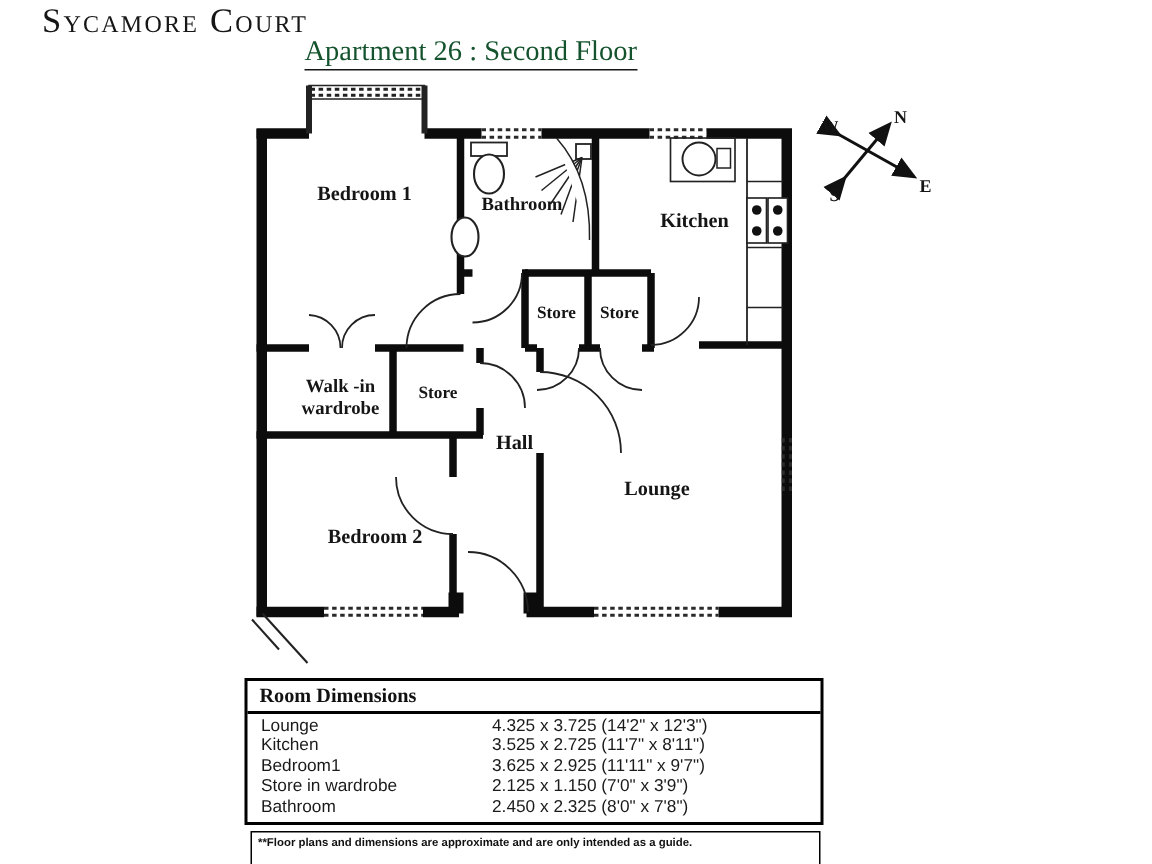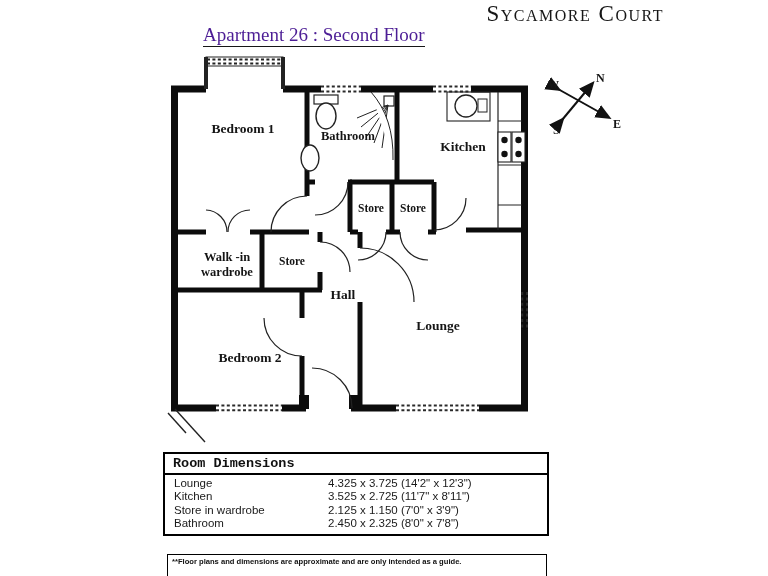--- a/index.html
+++ b/index.html
@@ -1,25 +1,25 @@
 <!DOCTYPE html>
 <html><head>
 <meta charset="utf-8">
 <style>
   html,body{margin:0;padding:0;background:#fff;}
   .page{position:relative;width:768px;height:576px;background:#fff;overflow:hidden;
         font-family:"Liberation Serif", serif;color:#111;}
-  .building-title{position:absolute;left:0;top:1px;width:664px;text-align:right;
-        font-variant:small-caps;font-size:23px;letter-spacing:1.5px;color:#161616;}
-  .plan-title{position:absolute;left:203px;top:24px;font-size:19px;color:#4c1d95;
+  .building-title{position:absolute;left:0;top:1px;width:664px;text-align:left;
+        font-variant:small-caps;font-size:23px;letter-spacing:1.5px;color:#161616;padding-left:28px;}
+  .plan-title{position:absolute;left:203px;top:24px;font-size:19px;color:#14532d;
         border-bottom:1.6px solid #161616;padding-bottom:0px;}
   svg text{font-family:"Liberation Serif", serif;font-weight:bold;fill:#151515;}
   .dims-box{position:absolute;left:163px;top:452px;width:382px;
         border:2px solid #000;background:#fff;}
-  .dims-title{font-family:Liberation Mono, monospace;font-weight:bold;font-size:13.5px;
+  .dims-title{font-family:Liberation Serif, serif;font-weight:bold;font-size:13.5px;
         padding:2px 0 2px 8px;border-bottom:2px solid #000;}
   .dims-table{width:100%;border-collapse:collapse;margin:2px 0 3px 0;}
   .dims-table td{font-family:"Liberation Sans", sans-serif;font-size:11.5px;
         padding:0 0 1px 9px;line-height:12.4px;white-space:nowrap;color:#1a1a1a;}
   .dims-table td.room-col{width:145px;}
   .disclaimer-box{position:absolute;left:167px;top:554px;width:372px;
         border:1.6px solid #000;background:#fff;
         font-family:"Liberation Sans", sans-serif;font-weight:bold;font-size:7.6px;
         padding:2px 2px 18px 4px;color:#111;}
 </style>
@@ -185,20 +185,24 @@
       <tbody>
         <tr>
           <td class="room-col">Lounge</td>
           <td>4.325 x 3.725 (14'2" x 12'3")</td>
         </tr>
         <tr>
           <td class="room-col">Kitchen</td>
           <td>3.525 x 2.725 (11'7" x 8'11")</td>
         </tr>
         <tr>
+          <td class="room-col">Bedroom1</td>
+          <td>3.625 x 2.925 (11'11" x 9'7")</td>
+        </tr>
+        <tr>
           <td class="room-col">Store in wardrobe</td>
           <td>2.125 x 1.150 (7'0" x 3'9")</td>
         </tr>
         <tr>
           <td class="room-col">Bathroom</td>
           <td>2.450 x 2.325 (8'0" x 7'8")</td>
         </tr>
       </tbody>
     </table>
   </div>

